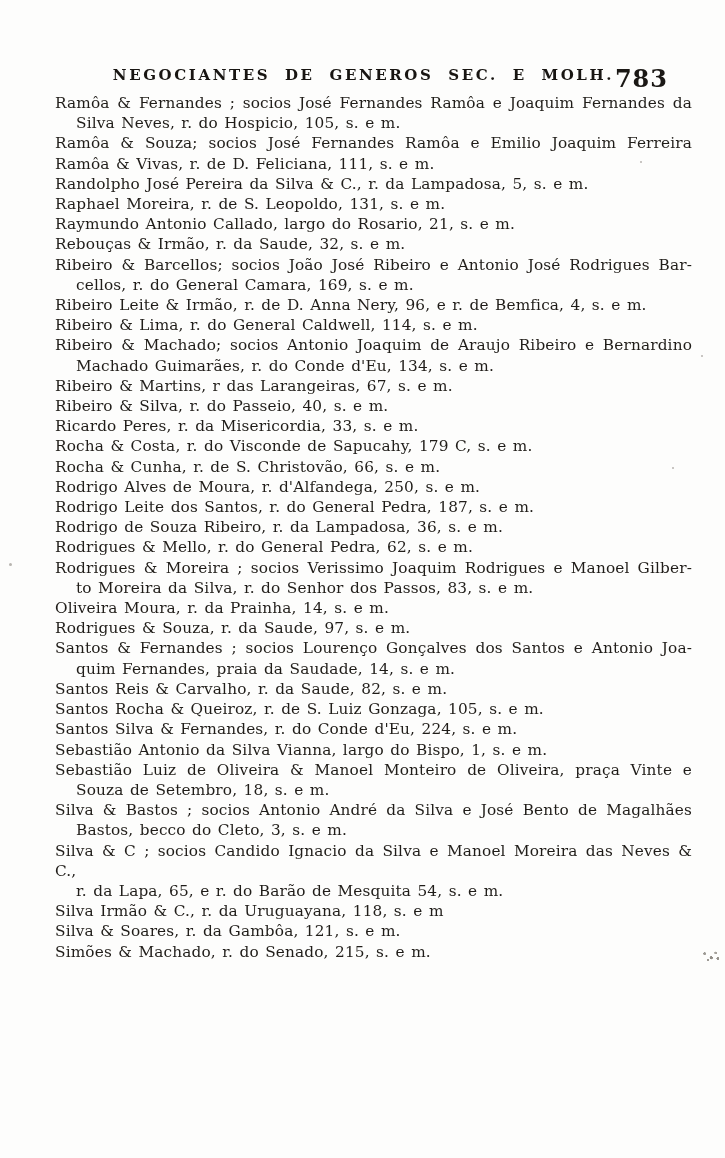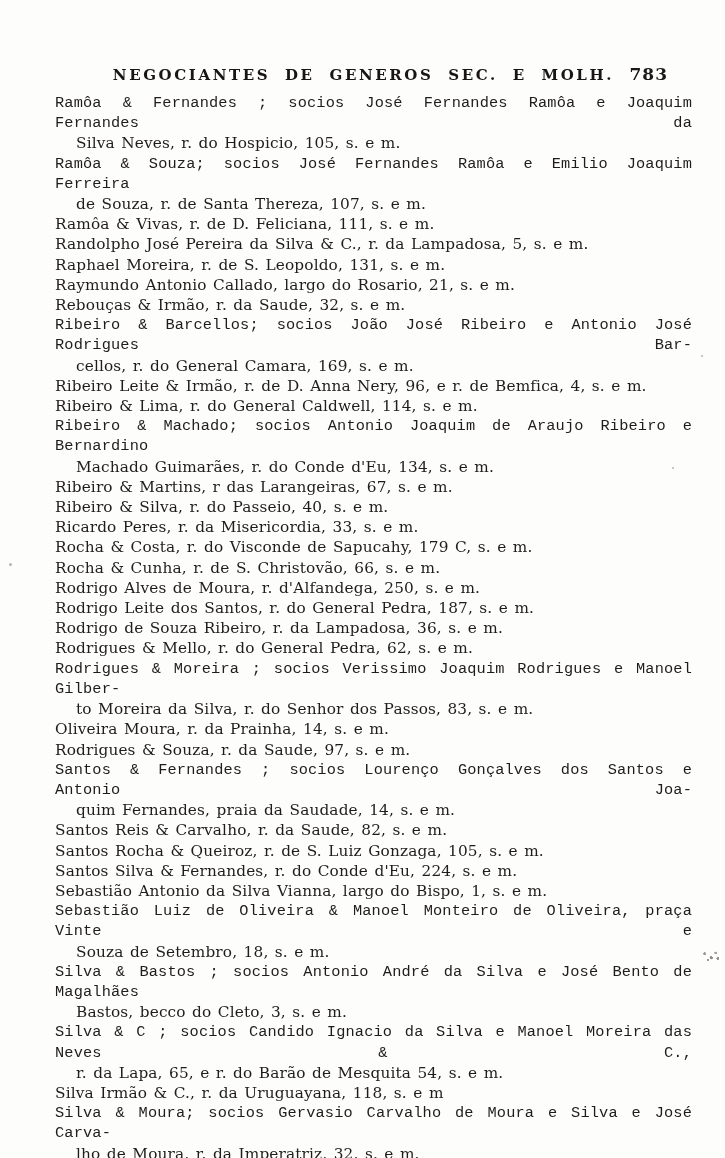--- a/index.html
+++ b/index.html
@@ -34,21 +34,21 @@
     font-size: 15px;
     font-weight: bold;
     letter-spacing: 2.6px;
     word-spacing: 7px;
     color: #181512;
   }
   .head-pagenum {
     position: absolute;
     right: 24px;
     top: -2px;
-    font-size: 17px;
+    font-size: 24px;
     font-weight: 600;
     letter-spacing: 1px;
     color: #1b1815;
   }
   
   .directory {
     position: absolute;
     top: 93px;
     left: 55px;
     width: 637px;
@@ -56,21 +56,20 @@
     line-height: 20.2px;
     letter-spacing: 0.15px;
     word-spacing: 1.4px;
     color: #201d19;
   }
   .entry { margin: 0; }
   .ln { white-space: normal; }
   .ln.just {
     text-align: justify;
     text-align-last: justify;
-    font-family: Liberation Mono, monospace;
   }
   .ln.cont {
     padding-left: 21px;
   }
   
   .speck {
     position: absolute;
     background: #9a968f;
     border-radius: 50%;
     opacity: 0.7;
@@ -104,21 +103,20 @@
     <div class="head-pagenum">783</div>
   </div>
 
   <div class="directory">
       <div class="entry">
         <div class="ln first just">Ramôa &amp; Fernandes ; socios José Fernandes Ramôa e Joaquim Fernandes da</div>
         <div class="ln cont">Silva Neves, r. do Hospicio, 105, s. e m.</div>
       </div>
       <div class="entry">
         <div class="ln first just">Ramôa &amp; Souza; socios José Fernandes Ramôa e Emilio Joaquim Ferreira</div>
-        <div class="ln cont">de Souza, r. de Santa Thereza, 107, s. e m.</div>
       </div>
       <div class="entry">
         <div class="ln first">Ramôa &amp; Vivas, r. de D. Feliciana, 111, s. e m.</div>
       </div>
       <div class="entry">
         <div class="ln first">Randolpho José Pereira da Silva &amp; C., r. da Lampadosa, 5, s. e m.</div>
       </div>
       <div class="entry">
         <div class="ln first">Raphael Moreira, r. de S. Leopoldo, 131, s. e m.</div>
       </div>
@@ -202,24 +200,20 @@
       <div class="entry">
         <div class="ln first just">Silva &amp; Bastos ; socios Antonio André da Silva e José Bento de Magalhães</div>
         <div class="ln cont">Bastos, becco do Cleto, 3, s. e m.</div>
       </div>
       <div class="entry">
         <div class="ln first just">Silva &amp; C ; socios Candido Ignacio da Silva e Manoel Moreira das Neves &amp; C.,</div>
         <div class="ln cont">r. da Lapa, 65, e r. do Barão de Mesquita 54, s. e m.</div>
       </div>
       <div class="entry">
         <div class="ln first">Silva Irmão &amp; C., r. da Uruguayana, 118, s. e m</div>
-      </div>
-      <div class="entry">
-        <div class="ln first just">Silva &amp; Moura; socios Gervasio Carvalho de Moura e Silva e José Carva-</div>
-        <div class="ln cont">lho de Moura, r. da Imperatriz, 32, s. e m.</div>
       </div>
       <div class="entry">
         <div class="ln first">Silva &amp; Soares, r. da Gambôa, 121, s. e m.</div>
       </div>
       <div class="entry">
         <div class="ln first">Simões &amp; Machado, r. do Senado, 215, s. e m.</div>
       </div>
     </div>
 
   <div class="speck s1"></div>

